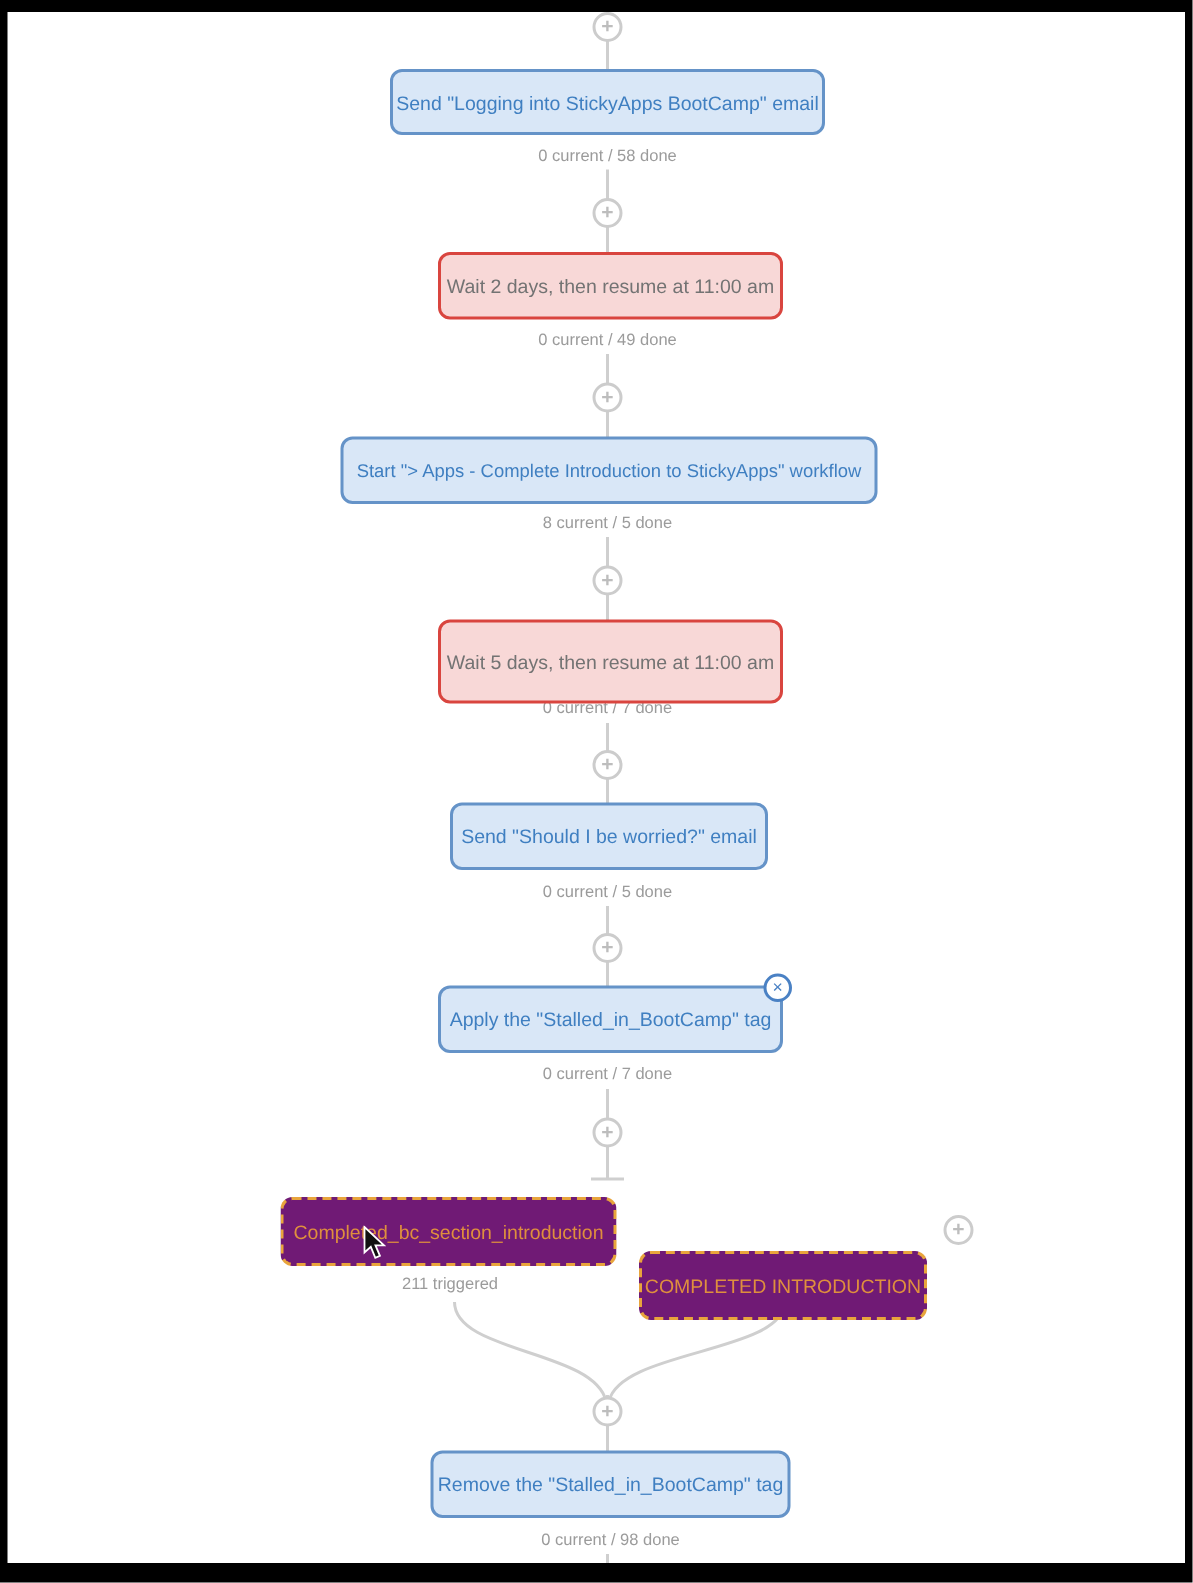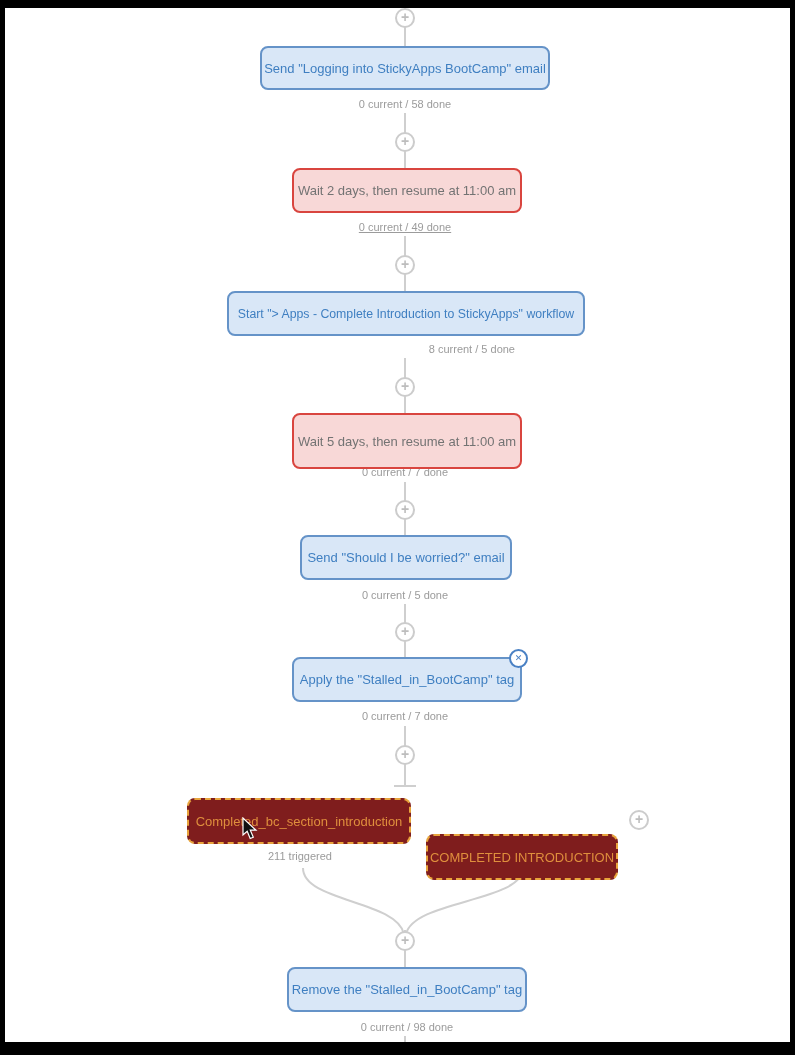--- a/index.html
+++ b/index.html
@@ -23,21 +23,21 @@
     color:#bdbdbd;font-size:14px;font-weight:bold;line-height:15px;
     text-align:center;z-index:3;cursor:pointer;
   }
   .node{
     position:absolute;box-sizing:border-box;border-radius:8px;
     display:flex;align-items:center;justify-content:center;
     font-size:13px;white-space:nowrap;z-index:4;cursor:pointer;
   }
   .node.blue{background:#d9e7f7;border:2px solid #6593c8;color:#3f7fc1;}
   .node.red{background:#f8d8d7;border:2px solid #d9453f;color:#737373;}
-  .node.goal{background:#7f1d1d;border:2px dashed #e8a43c;color:#df8f3d;text-align:center;}
+  .node.goal{background:#701a75;border:2px dashed #e8a43c;color:#df8f3d;text-align:center;}
   .node.tight{font-size:12.3px;}
   .stats{
     position:absolute;font-size:11px;color:#9b9b9b;
     text-align:center;width:220px;z-index:2;
   }
   .xbadge{
     position:absolute;top:-10px;right:-8px;width:19px;height:19px;
     border-radius:50%;background:#ffffff;border:2px solid #4a81c4;
     box-sizing:border-box;color:#4a81c4;font-size:9px;font-weight:bold;
     line-height:15px;text-align:center;z-index:6;cursor:pointer;
@@ -72,24 +72,24 @@
   <div class="plus" style="left:395px;top:500px;">+</div>
   <div class="plus" style="left:395px;top:622px;">+</div>
   <div class="plus" style="left:395px;top:745px;">+</div>
   <div class="plus" style="left:395px;top:931px;">+</div>
   <div class="plus" style="left:629px;top:810px;">+</div>
 
   <div class="node blue" style="left:260px;top:46px;width:290px;height:44px;">Send "Logging into StickyApps BootCamp" email</div>
   <div class="stats" style="left:295px;top:98px;">0 current / 58 done</div>
 
   <div class="node red" style="left:292px;top:168px;width:230px;height:45px;">Wait 2 days, then resume at 11:00 am</div>
-  <div class="stats" style="left:295px;top:221px;text-decoration:underline;">0 current / 49 done</div>
+  <div class="stats" style="left:295px;top:221px;">0 current / 49 done</div>
 
   <div class="node blue tight" style="left:227px;top:291px;width:358px;height:45px;">Start "&gt; Apps - Complete Introduction to StickyApps" workflow</div>
-  <div class="stats" style="left:295px;top:343px;text-align:right;">8 current / 5 done</div>
+  <div class="stats" style="left:295px;top:343px;">8 current / 5 done</div>
 
   <div class="node red" style="left:292px;top:413px;width:230px;height:56px;">Wait 5 days, then resume at 11:00 am</div>
   <div class="stats" style="left:295px;top:466px;">0 current / 7 done</div>
 
   <div class="node blue" style="left:300px;top:535px;width:212px;height:45px;">Send "Should I be worried?" email</div>
   <div class="stats" style="left:295px;top:589px;">0 current / 5 done</div>
 
   <div class="node blue" style="left:292px;top:657px;width:230px;height:45px;">
     <span>Apply the "Stalled_in_BootCamp" tag</span>
     <span class="xbadge">✕</span>

